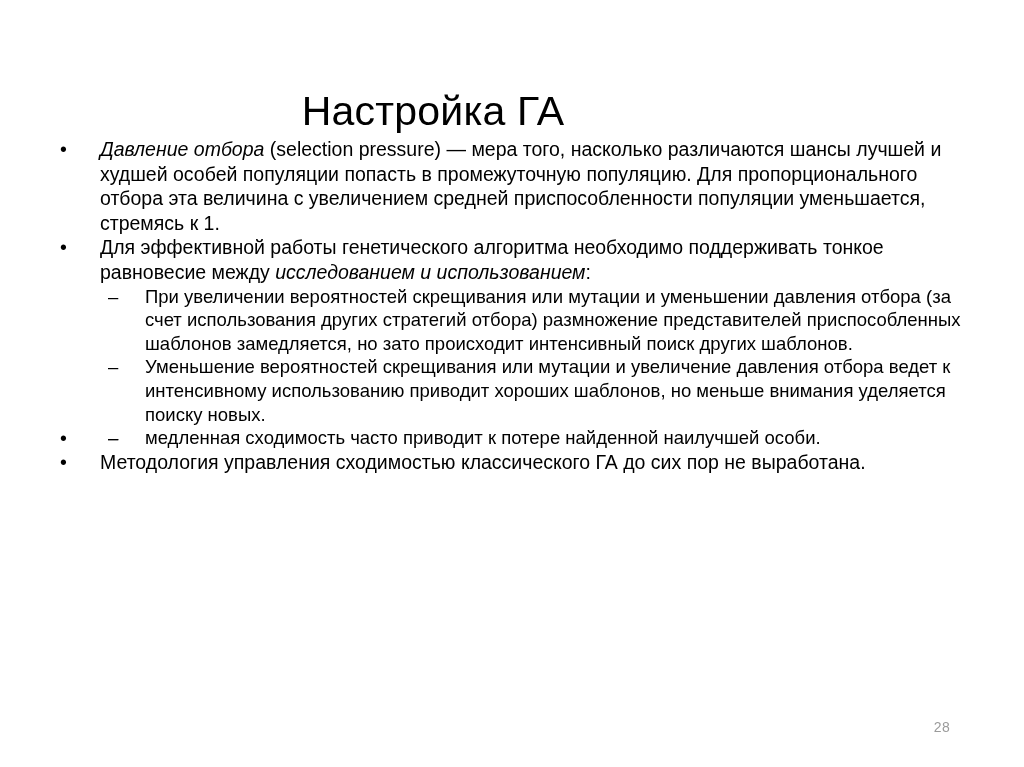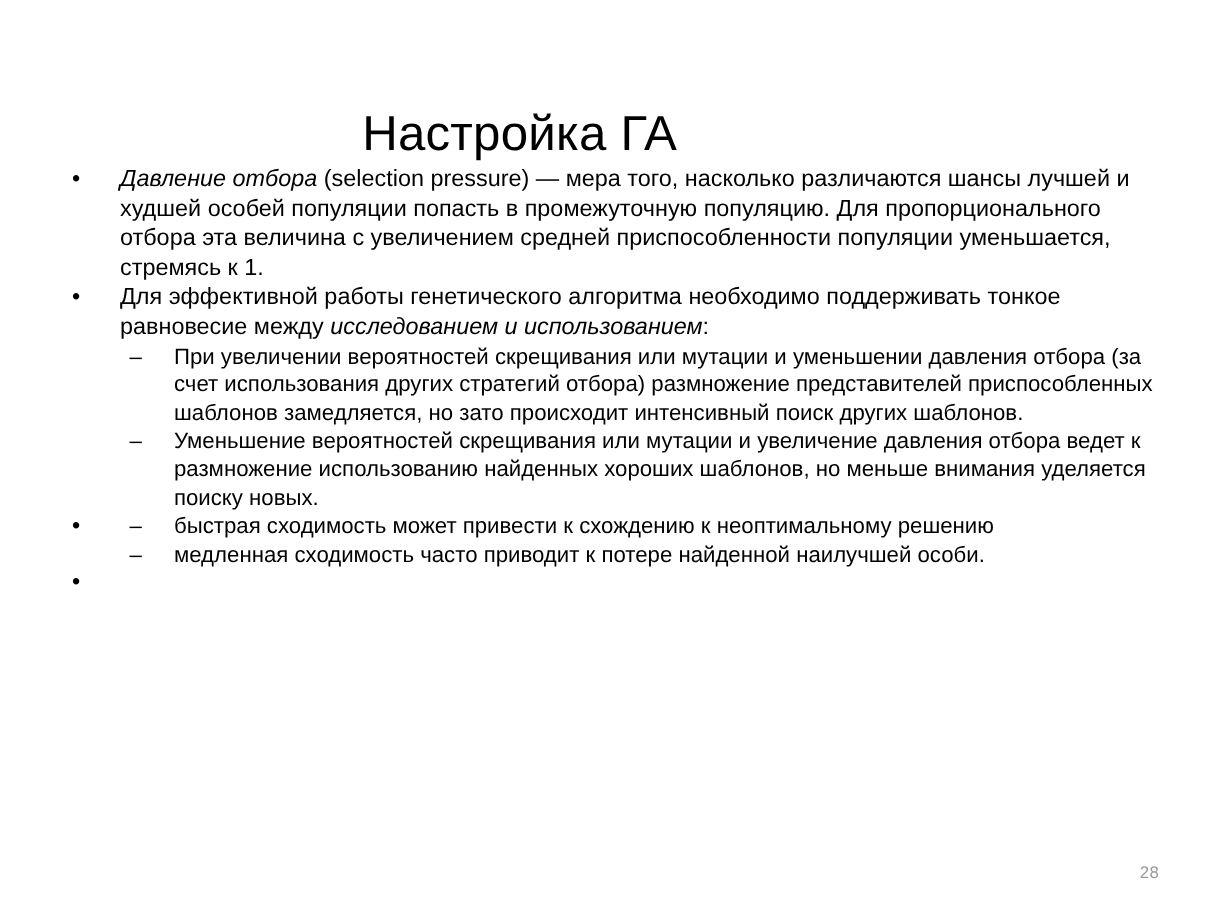--- a/index.html
+++ b/index.html
@@ -101,21 +101,21 @@
     font-style: italic;
     font-weight: normal;
   }
   .it {
     font-weight: 400;
   }
 
   
   .page-number {
     position: absolute;
-    right: 58px;
+    right: 74px;
     bottom: 32px;
     font-size: 14px;
     color: #9b9b9b;
     font-weight: 400;
     letter-spacing: 0.3px;
   }
 </style>
 </head>
 <body>
 
@@ -137,43 +137,43 @@
       </li>
     </ul>
 
     <ul class="lvl2">
       <li class="b2">
         <span class="dash-glyph">–</span>
         <span>При увеличении вероятностей скрещивания или мутации и уменьшении давления отбора (за счет использования других стратегий отбора) размножение представителей приспособленных шаблонов замедляется, но зато происходит интенсивный поиск других шаблонов.</span>
       </li>
       <li class="b2">
         <span class="dash-glyph">–</span>
-        <span>Уменьшение вероятностей скрещивания или мутации и увеличение давления отбора ведет к размножение использованию найденных хороших шаблонов, но меньше внимания уделяется поиску новых.</span>
+        <span>Уменьшение вероятностей скрещивания или мутации и увеличение давления отбора ведет к интенсивному использованию приводит хороших шаблонов, но меньше внимания уделяется поиску новых.</span>
       </li>
     </ul>
 
     <ul class="lvl1">
       <li class="b1">
         <span class="bullet-glyph">•</span>
       </li>
     </ul>
 
     <ul class="lvl2">
       <li class="b2">
         <span class="dash-glyph">–</span>
-        <span>быстрая сходимость может привести к схождению к неоптимальному решению</span>
       </li>
       <li class="b2">
         <span class="dash-glyph">–</span>
         <span>медленная сходимость часто приводит к потере найденной наилучшей особи.</span>
       </li>
     </ul>
 
     <ul class="lvl1">
       <li class="b1">
         <span class="bullet-glyph">•</span>
+        <span>Методология управления сходимостью классического ГА до сих пор не выработана.</span>
       </li>
     </ul>
   </div>
 
   <div class="page-number">28</div>
 
 </div>
 
 </body></html>

